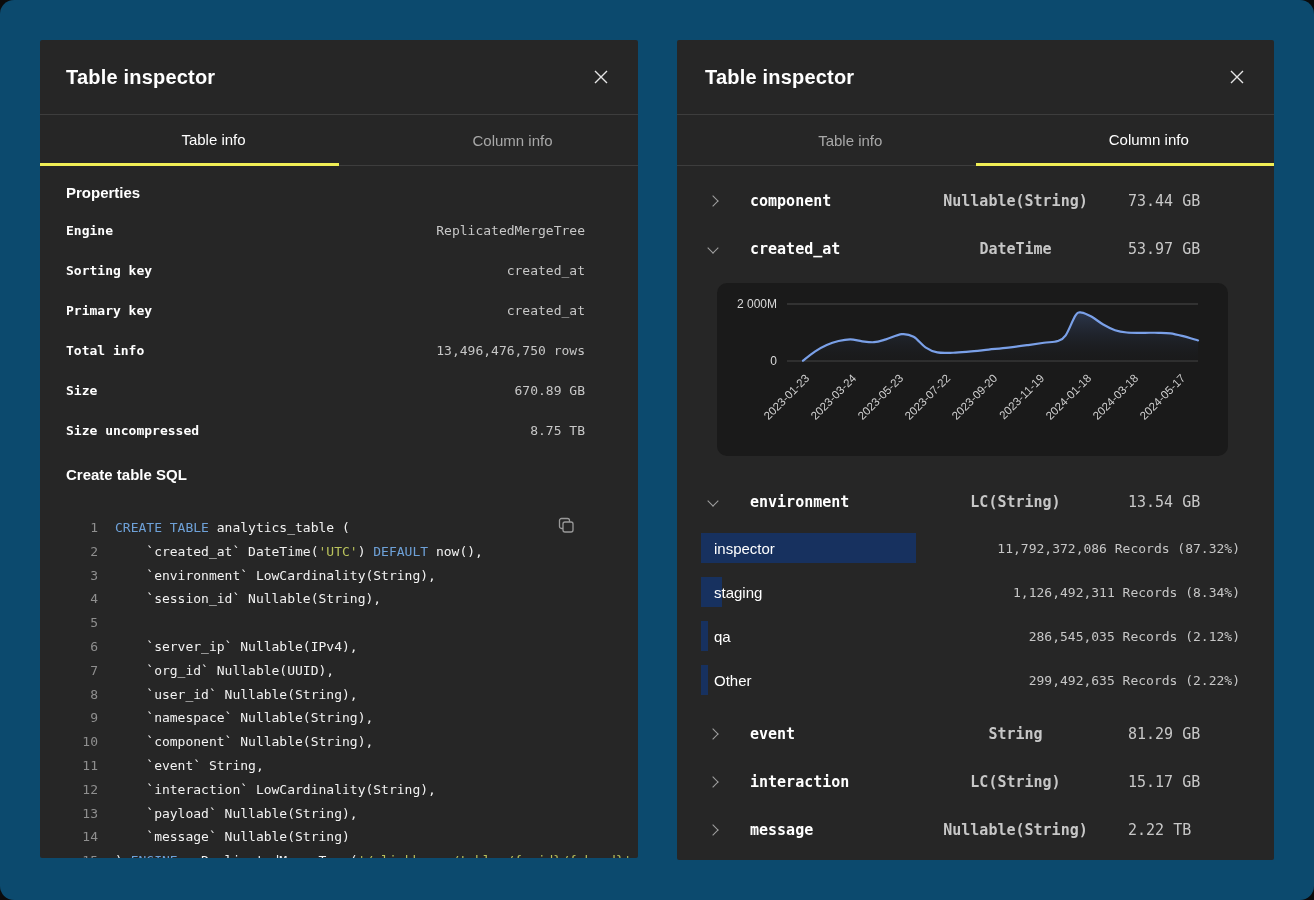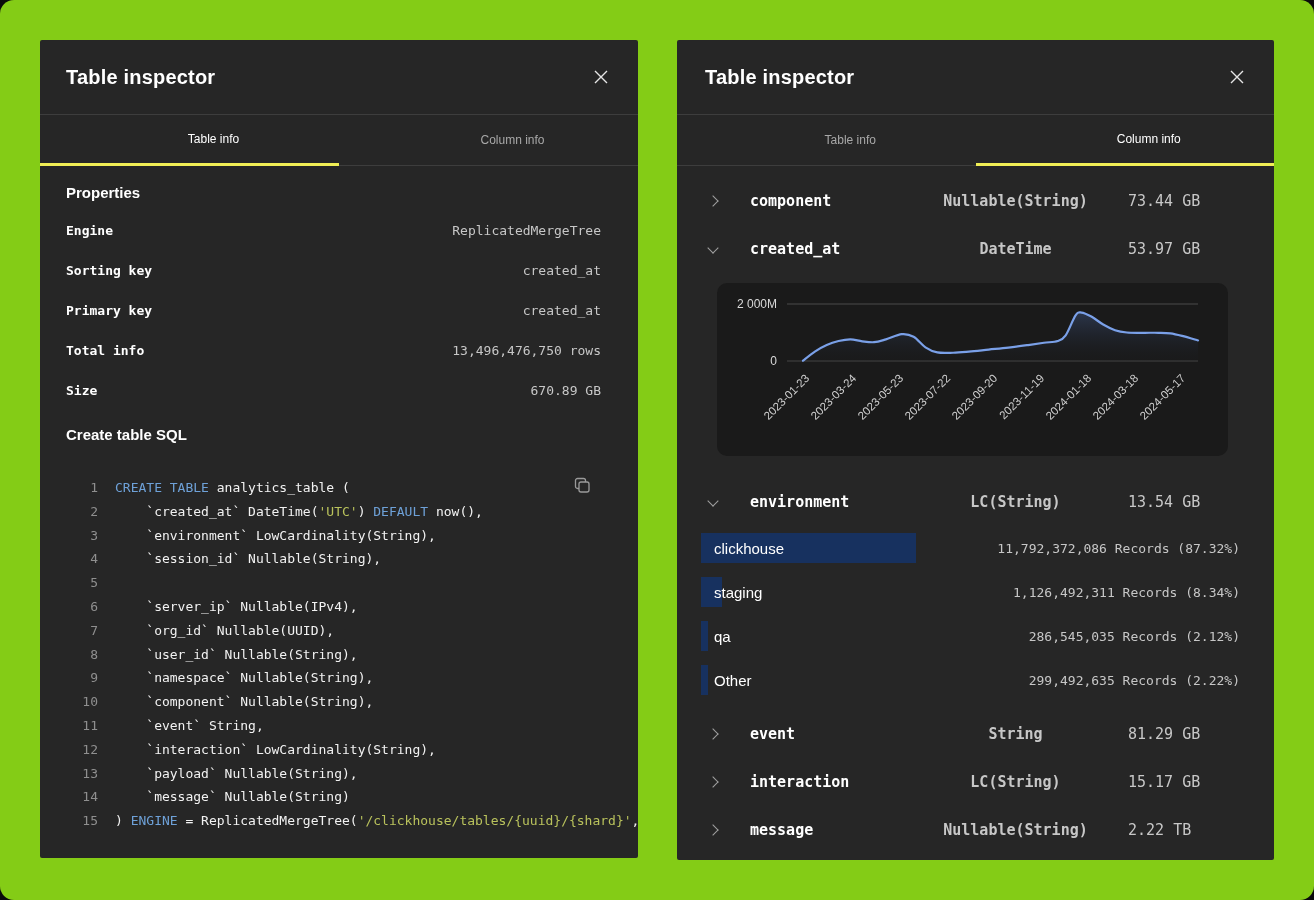--- a/index.html
+++ b/index.html
@@ -1,35 +1,35 @@
 <!DOCTYPE html>
 <html><head>
 <meta charset="utf-8">
 <style>
   * { box-sizing: border-box; margin: 0; padding: 0; }
   html,body { width:1314px; height:900px; background:#0b0b0c; font-family:"Liberation Sans", sans-serif; }
-  .screen { position:absolute; inset:0; width:1314px; height:900px; background:#84cc16; border-radius:14px; overflow:hidden; }
+  .screen { position:absolute; inset:0; width:1314px; height:900px; background:#0c4a6e; border-radius:14px; overflow:hidden; }
 
   .panel { position:absolute; top:40px; background:#262626; overflow:hidden; border-radius:2px; }
   .panel-left  { left:40px;  width:598px; height:818px; }
   .panel-right { left:677px; width:597px; height:820px; }
 
   .panel-header { height:75px; display:flex; align-items:center; justify-content:space-between;
                   padding:0 26px 0 26px; border-bottom:1px solid #3d3d3d; }
   .panel-right .panel-header { padding:0 26px 0 28px; }
   .panel-title { color:#ffffff; font-size:20px; font-weight:700; letter-spacing:.2px; }
   .close-btn { background:none; border:none; width:22px; height:22px; cursor:pointer;
                display:flex; align-items:center; justify-content:center; }
 
   .tabs { display:flex; height:51px; }
-  .tab { flex:1; display:flex; align-items:center; justify-content:center; font-size:12px;
+  .tab { flex:1; display:flex; align-items:center; justify-content:center; font-size:15px;
          color:#a8a8a8; border-bottom:1px solid #3d3d3d; cursor:pointer;padding-left:48px; }
   .tab.active { color:#ffffff; border-bottom:3px solid #f0ee55; }
 
-  .content-left  { padding:0 37px 0 26px; }
+  .content-left  { padding:0 53px 0 26px; }
   .content-right { padding:11px 34px 0 24px; }
 
   .section-heading { color:#ffffff; font-size:15px; font-weight:700; margin:16px 0 6px; line-height:22px; }
   .section-heading.sql { margin-top:14px; }
 
   .prop-row { display:flex; align-items:center; justify-content:space-between; height:40px;
               font-family:"DejaVu Sans Mono", monospace; font-size:13px; }
   .prop-label { color:#ffffff; font-weight:700; }
   .prop-value { color:#c7c7c7; }
 
@@ -94,20 +94,24 @@
     <span class="prop-label">Primary key</span>
     <span class="prop-value">created_at</span>
   </div>
           <div class="prop-row">
     <span class="prop-label">Total info</span>
     <span class="prop-value">13,496,476,750 rows</span>
   </div>
           <div class="prop-row">
     <span class="prop-label">Size</span>
     <span class="prop-value">670.89 GB</span>
+  </div>
+          <div class="prop-row">
+    <span class="prop-label">Size uncompressed</span>
+    <span class="prop-value">8.75 TB</span>
   </div>
         </div>
       <h2 class="section-heading sql">Create table SQL</h2>
       <div class="code-wrap">
         <button class="copy-btn" aria-label="Copy SQL">
           <svg width="17" height="17" viewBox="0 0 17 17">
             <rect x="1.5" y="1.5" width="10" height="10" rx="2" fill="#262626" stroke="#9a9a9a" stroke-width="1.3"></rect>
             <rect x="5" y="5" width="10" height="10" rx="2" fill="#262626" stroke="#9a9a9a" stroke-width="1.3"></rect>
           </svg>
         </button>
@@ -227,21 +231,21 @@
           </svg></div>
         <div class="col-row">
     <span class="chev down"></span>
     <span class="col-name">environment</span>
     <span class="col-type">LC(String)</span>
     <span class="col-size">13.54 GB</span>
   </div>
         <div class="env-group">
           <div class="env-row">
     <div class="env-bar" style="width: 214.807px;"></div>
-    <span class="env-label">clickhouse</span>
+    <span class="env-label">inspector</span>
     <span class="env-records">11,792,372,086 Records (87.32%)</span>
   </div>
           <div class="env-row">
     <div class="env-bar" style="width: 20.5164px;"></div>
     <span class="env-label">staging</span>
     <span class="env-records">1,126,492,311 Records (8.34%)</span>
   </div>
           <div class="env-row">
     <div class="env-bar" style="width: 7px;"></div>
     <span class="env-label">qa</span>

